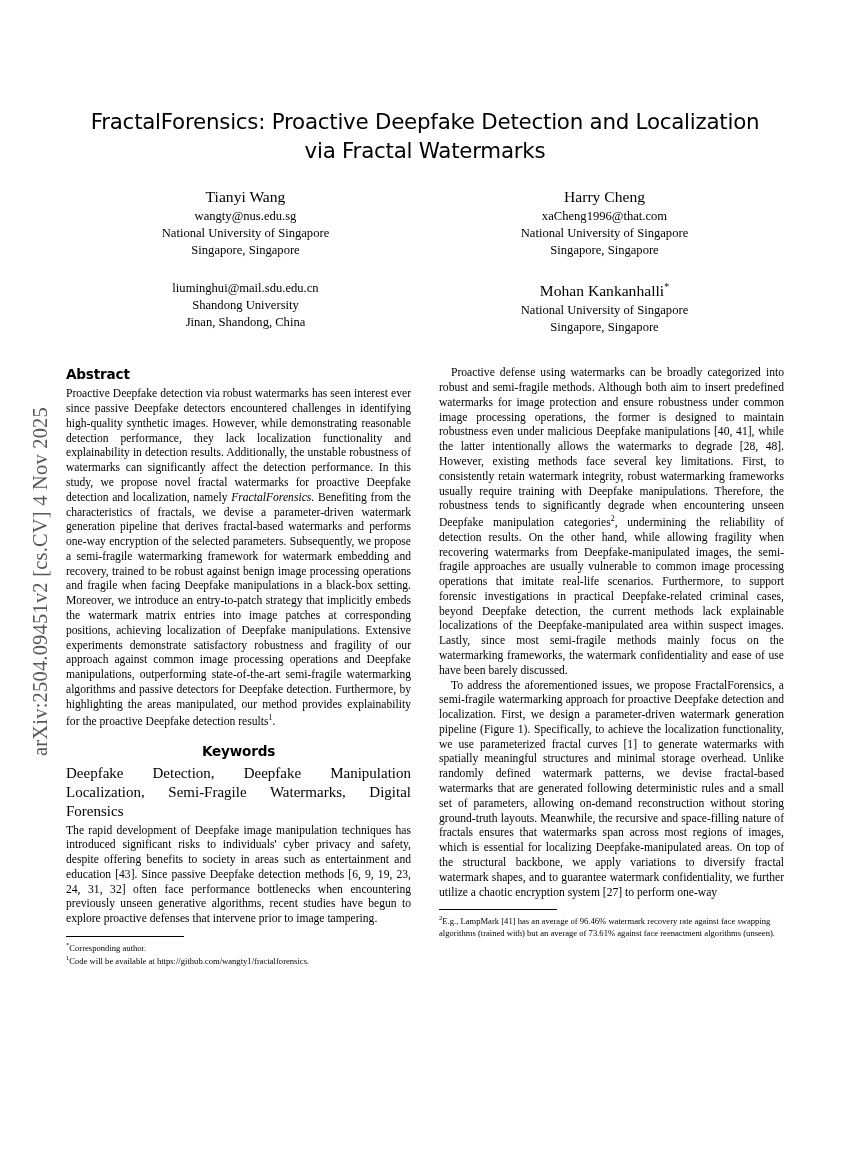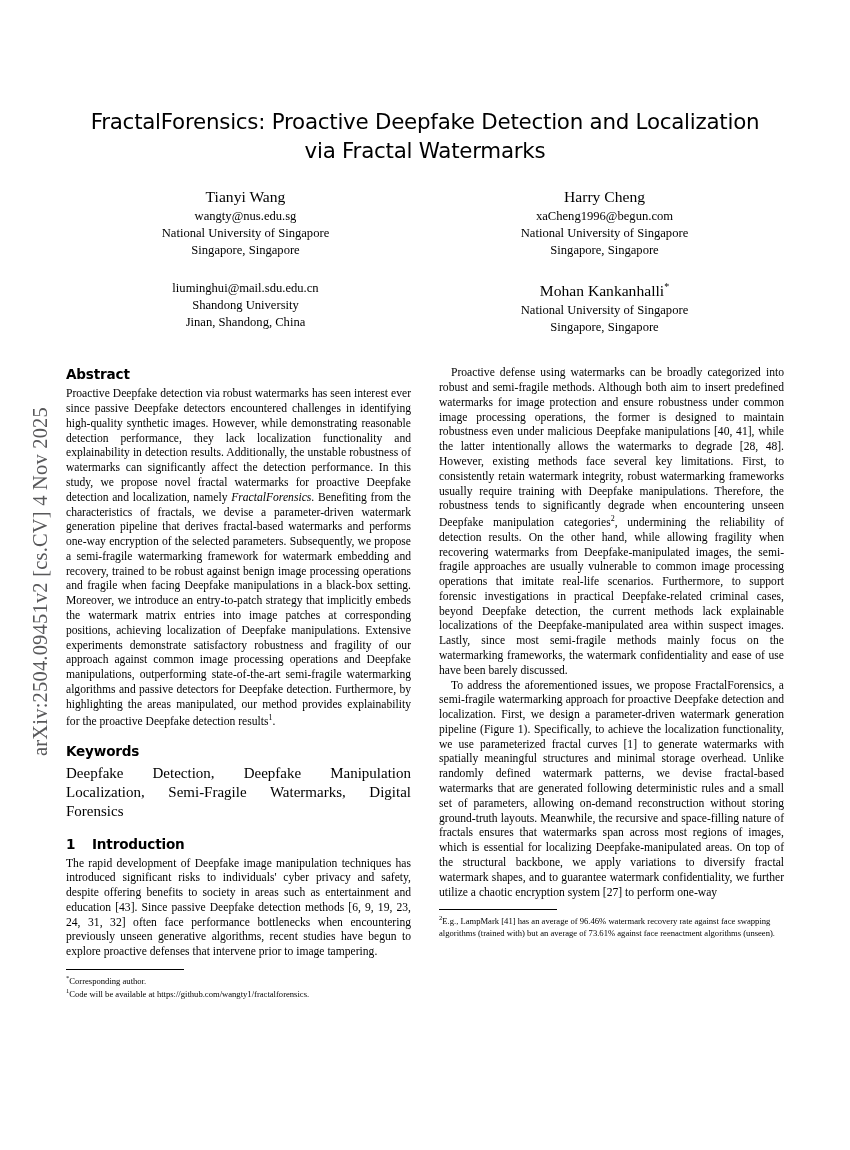--- a/index.html
+++ b/index.html
@@ -101,20 +101,21 @@
 
   h2.sec-head {
     font-family: "DejaVu Sans", "Liberation Sans", sans-serif;
     font-weight: bold;
     font-size: 13.6px;
     margin: 0 0 5px 0;
     letter-spacing: -0.2px;
   }
   h2.sec-head.numbered {
     margin-top: 14px;
+    text-align: center;
   }
   h2.sec-head .secnum {
     display: inline-block;
     width: 26px;
   }
 
   p.body {
     margin: 0;
     font-size: 11.6px;
     line-height: 1.275;
@@ -171,21 +172,21 @@
 
     <div class="author-cell">
       <div class="author-name"><span>Tianyi Wang</span><span class="author-sup"></span></div>
       <div class="author-line">wangty@nus.edu.sg</div>
       <div class="author-line">National University of Singapore</div>
       <div class="author-line">Singapore, Singapore</div>
     </div>
 
     <div class="author-cell">
       <div class="author-name"><span>Harry Cheng</span><span class="author-sup"></span></div>
-      <div class="author-line">xaCheng1996@begun.com</div>
+      <div class="author-line">xaCheng1996@that.com</div>
       <div class="author-line">National University of Singapore</div>
       <div class="author-line">Singapore, Singapore</div>
     </div>
 
     <div class="author-cell">
       <div class="author-line">liuminghui@mail.sdu.edu.cn</div>
       <div class="author-line">Shandong University</div>
       <div class="author-line">Jinan, Shandong, China</div>
     </div>
 
@@ -201,21 +202,20 @@
 
     <div class="col" id="left-col">
 
       <h2 class="sec-head">Abstract</h2>
 
       <p class="body"><span>Proactive Deepfake detection via robust watermarks has seen interest ever since passive Deepfake detectors encountered challenges in identifying high-quality synthetic images. However, while demonstrating reasonable detection performance, they lack localization functionality and explainability in detection results. Additionally, the unstable robustness of watermarks can significantly affect the detection performance. In this study, we propose novel fractal watermarks for proactive Deepfake detection and localization, namely </span><span class="ital">FractalForensics</span><span>. Benefiting from the characteristics of fractals, we devise a parameter-driven watermark generation pipeline that derives fractal-based watermarks and performs one-way encryption of the selected parameters. Subsequently, we propose a semi-fragile watermarking framework for watermark embedding and recovery, trained to be robust against benign image processing operations and fragile when facing Deepfake manipulations in a black-box setting. Moreover, we introduce an entry-to-patch strategy that implicitly embeds the watermark matrix entries into image patches at corresponding positions, achieving localization of Deepfake manipulations. Extensive experiments demonstrate satisfactory robustness and fragility of our approach against common image processing operations and Deepfake manipulations, outperforming state-of-the-art semi-fragile watermarking algorithms and passive detectors for Deepfake detection. Furthermore, by highlighting the areas manipulated, our method provides explainability for the proactive Deepfake detection results</span><sup class="fn">1</sup><span>.</span></p>
 
       <h2 class="sec-head numbered">Keywords</h2>
       <p class="kw">Deepfake Detection, Deepfake Manipulation Localization, Semi-Fragile Watermarks, Digital Forensics</p>
 
-      <h2 class="sec-head numbered"><span class="secnum">1</span><span>Introduction</span></h2>
 
       <p class="body">The rapid development of Deepfake image manipulation techniques has introduced significant risks to individuals' cyber privacy and safety, despite offering benefits to society in areas such as entertainment and education [43]. Since passive Deepfake detection methods [6, 9, 19, 23, 24, 31, 32] often face performance bottlenecks when encountering previously unseen generative algorithms, recent studies have begun to explore proactive defenses that intervene prior to image tampering.</p>
 
       <div class="footnotes">
         <hr class="fn-rule">
         <p class="fn-line"><sup>*</sup><span>Corresponding author.</span></p>
         <p class="fn-line"><sup>1</sup><span>Code will be available at https://github.com/wangty1/fractalforensics.</span></p>
       </div>
 
     </div>

